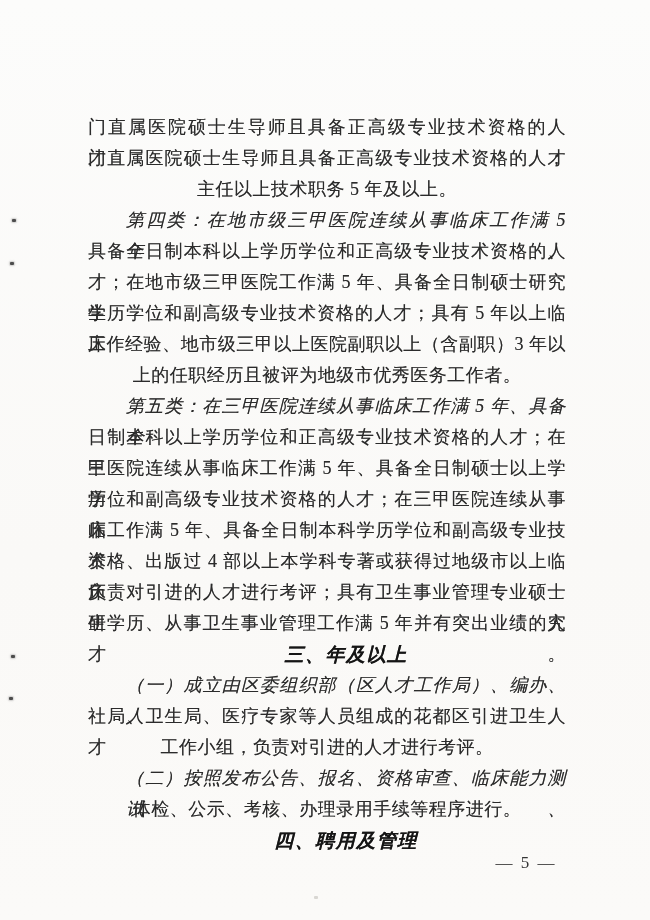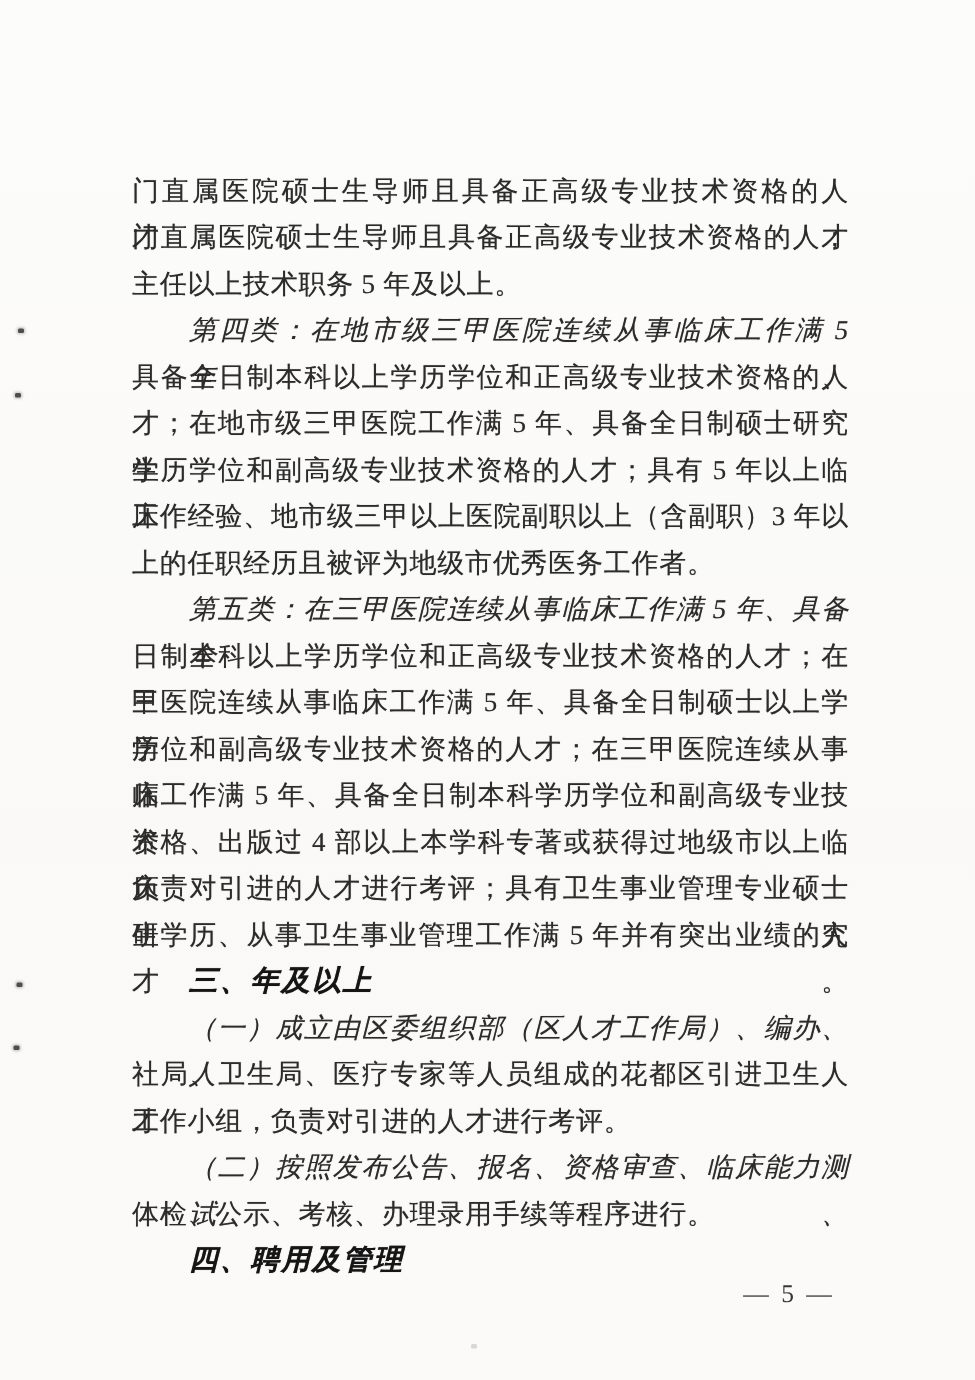--- a/index.html
+++ b/index.html
@@ -22,21 +22,21 @@
     width: 478px;
     margin-top: 32px;
   }
   .line {
     box-sizing: border-box;
     width: 478px;
     height: 31px;
     line-height: 31px;
     font-size: 18px;
     color: #2b2b2b;
-    text-align: left;
+    text-align: center;
     letter-spacing: 0.5px;
     text-shadow: 0 0 0.5px rgba(40,40,40,0.55);
   }
   .line.fill {
     text-align: justify;
     text-align-last: justify;
     text-justify: inter-character;
   }
   .line.indent {
     padding-left: 38px;

